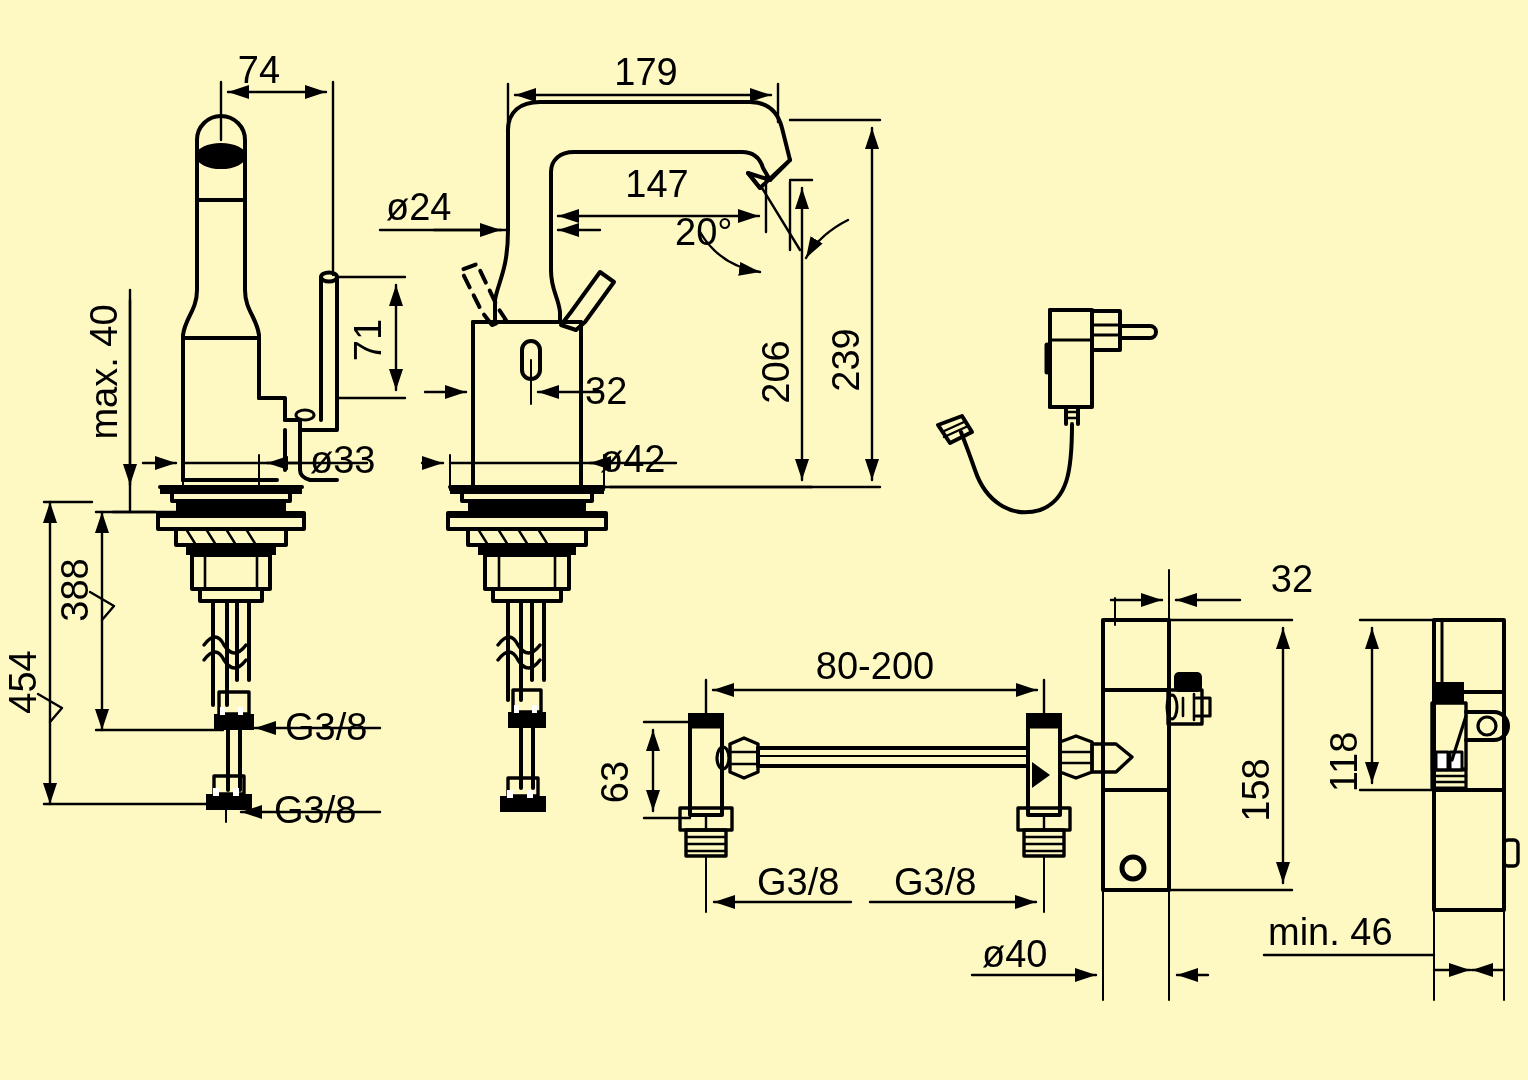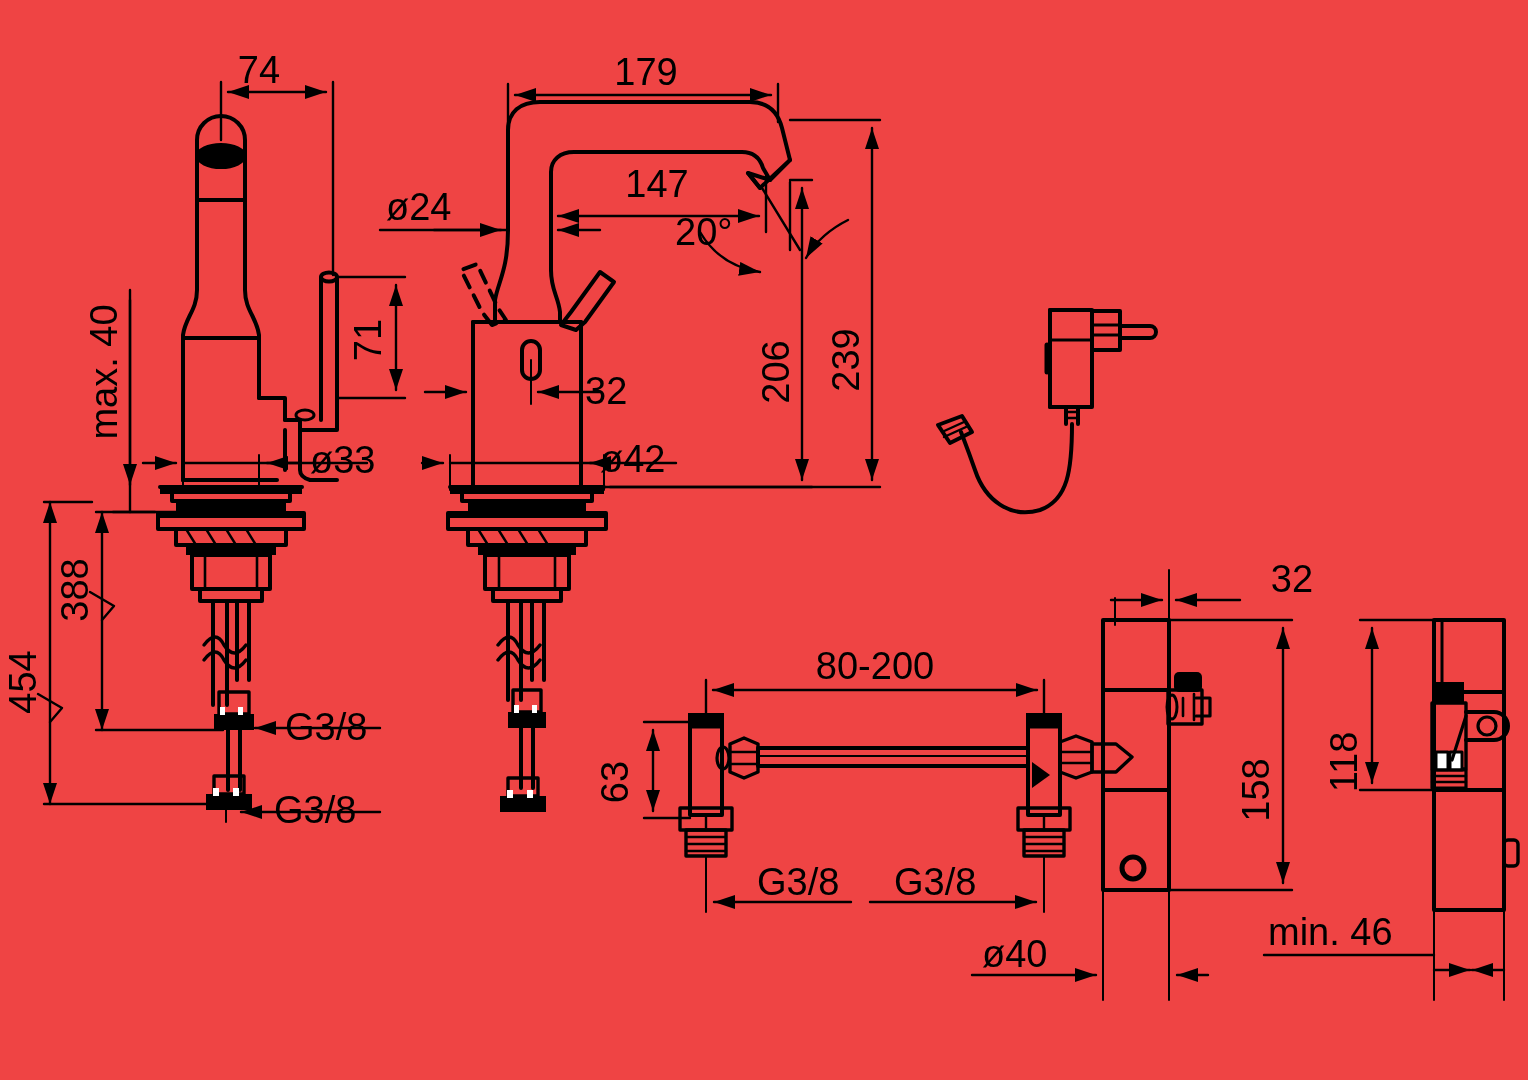--- a/index.html
+++ b/index.html
@@ -4,21 +4,21 @@
 <style>
   html, body {
     margin: 0;
     padding: 0;
     background: #ffffff;
   }
   #sheet {
     position: relative;
     width: 1528px;
     height: 1080px;
-    background: #ef4444;
+    background: #fef9c3;
     overflow: hidden;
     font-family: "Liberation Sans", sans-serif;
   }
   #sheet svg {
     position: absolute;
     left: 0;
     top: 0;
   }
   .dimtext {
     font-family: "Liberation Sans", sans-serif;

